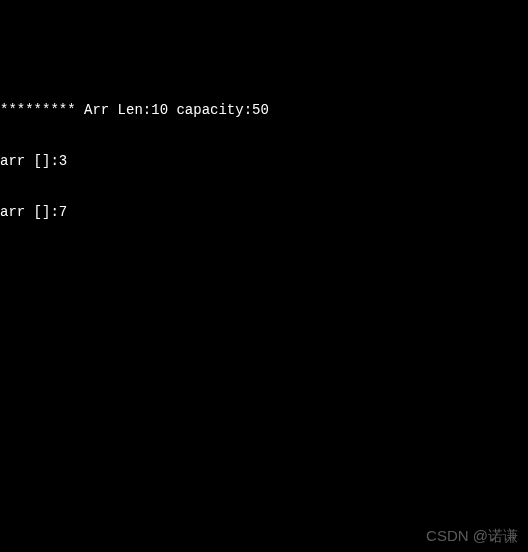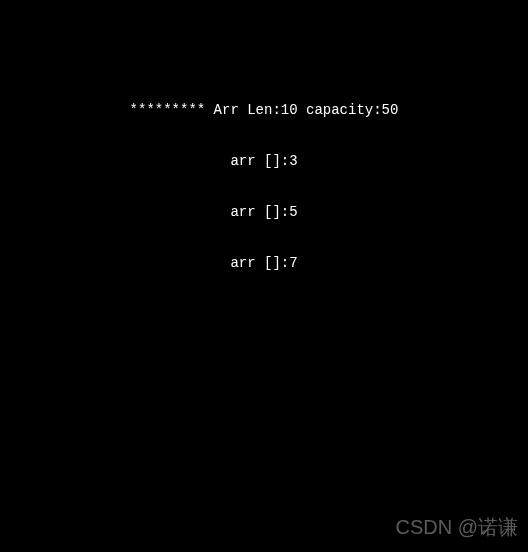--- a/index.html
+++ b/index.html
@@ -17,41 +17,39 @@
       height: 552px;
       overflow: hidden;
       position: relative;
       white-space: pre;
     }
     .terminal {
       padding: 0;
     }
     .line {
       height: 17px;
-      text-align: center;
     }
     .watermark {
       position: absolute;
-      bottom: 16px;
+      bottom: 8px;
       right: 10px;
       color: rgba(200, 200, 200, 0.45);
-      font-size: 20px;
+      font-size: 15px;
       font-family: "Microsoft YaHei", sans-serif;
       pointer-events: none;
     }
   </style>
 </head>
 <body>
 
 
 
 <div class="terminal">
   <div class="line">********* Arr Len:10 capacity:50</div>
   <div class="line">arr []:3</div>
-  <div class="line">arr []:5</div>
   <div class="line">arr []:7</div>
   
   
   
 
   
   
   
   
   

